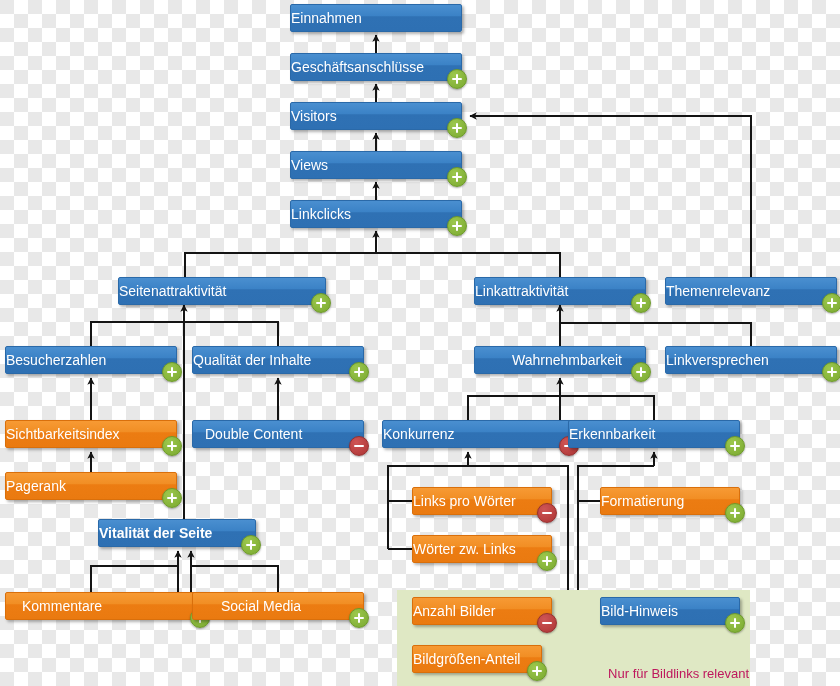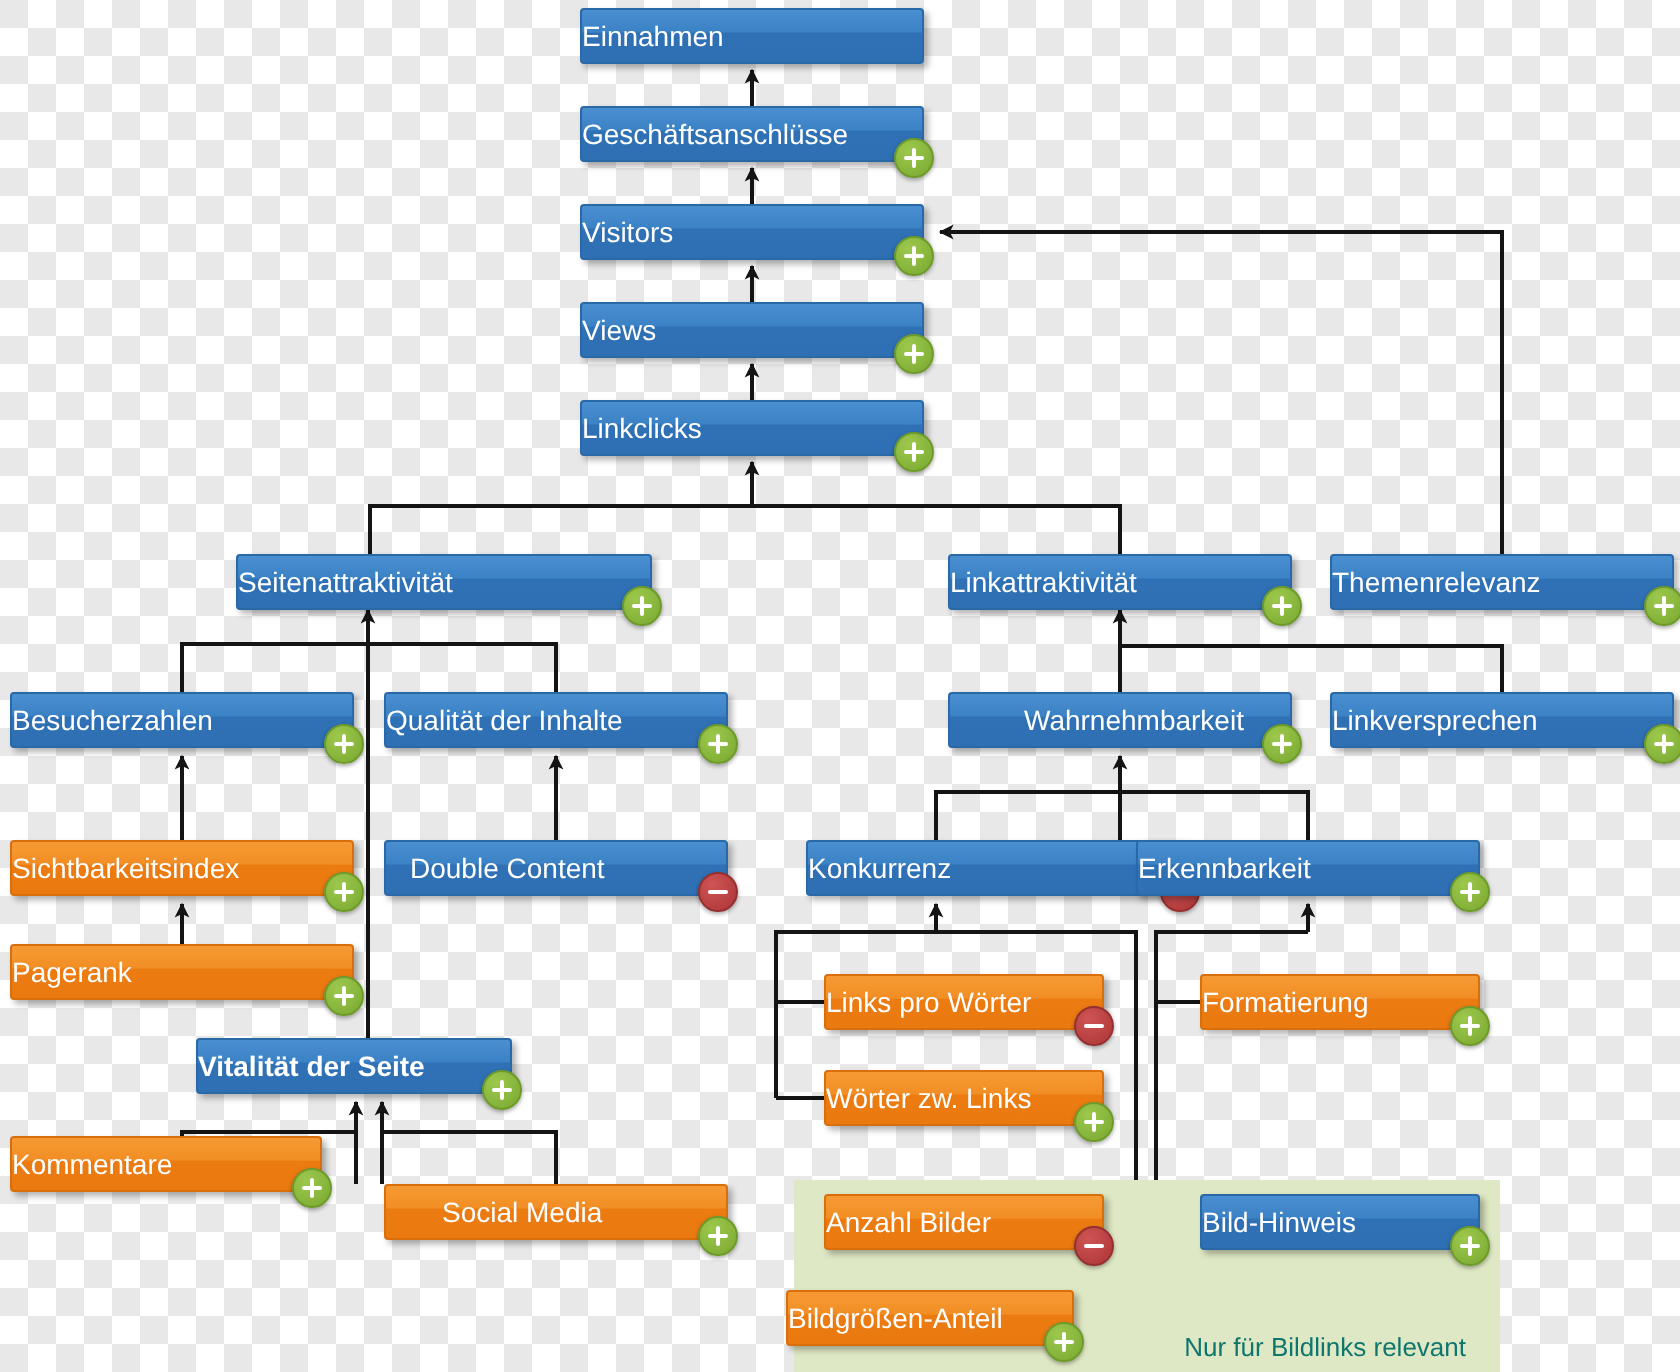--- a/index.html
+++ b/index.html
@@ -10,22 +10,22 @@
     background:
       repeating-conic-gradient(#ffffff 0% 25%, #e8e8e8 0% 50%) 0 0 / 28px 28px;
     position:relative;overflow:hidden;
   }
   #canvas{position:absolute;inset:0;width:840px;height:686px;}
   svg.links{position:absolute;left:0;top:0;width:840px;height:686px;pointer-events:none;}
   .greenzone{
     position:absolute;background:#dfe8c4;border:1px solid #dfe8c4;
   }
   .greenzone .zonelabel{
-    position:absolute;right:16px;bottom:6px;
-    font-size:13px;color:#0f766e;white-space:nowrap;
+    position:absolute;right:0;bottom:6px;
+    font-size:13px;color:#be185d;white-space:nowrap;
   }
   .node{
     position:absolute;box-sizing:border-box;
     height:28px;line-height:27px;
     text-align:left;color:#ffffff;
     font-size:14px;white-space:nowrap;
     border-radius:2px;
     box-shadow:2px 2px 3px rgba(0,0,0,.30);
     overflow:visible;
   }
@@ -197,21 +197,21 @@
         <span class="badge plus">
           <span class="sg"></span>
         </span>
       </div>
       <div class="node blue" style="left: 192px; top: 420px; width: 172px; padding-left: 12px;">
         <span class="lbl">Double Content</span>
         <span class="badge minus">
           <span class="sg"></span>
         </span>
       </div>
-      <div class="node blue" style="left: 382px; top: 420px; width: 192px; margin-left: 21px;">
+      <div class="node blue" style="left: 382px; top: 420px; width: 192px;">
         <span class="lbl">Konkurrenz</span>
         <span class="badge minus">
           <span class="sg"></span>
         </span>
       </div>
       <div class="node blue" style="left: 568px; top: 420px; width: 172px;">
         <span class="lbl">Erkennbarkeit</span>
         <span class="badge plus">
           <span class="sg"></span>
         </span>
@@ -239,21 +239,21 @@
         <span class="badge plus">
           <span class="sg"></span>
         </span>
       </div>
       <div class="node orange" style="left: 412px; top: 535px; width: 140px;">
         <span class="lbl">Wörter zw. Links</span>
         <span class="badge plus">
           <span class="sg"></span>
         </span>
       </div>
-      <div class="node orange" style="left: 5px; top: 568px; width: 156px;">
+      <div class="node orange" style="left: 5px; top: 592px; width: 200px; padding-left: 16px;">
         <span class="lbl">Kommentare</span>
         <span class="badge plus">
           <span class="sg"></span>
         </span>
       </div>
       <div class="node orange" style="left: 192px; top: 592px; width: 172px; padding-left: 28px;">
         <span class="lbl">Social Media</span>
         <span class="badge plus">
           <span class="sg"></span>
         </span>
@@ -263,20 +263,20 @@
         <span class="badge minus">
           <span class="sg"></span>
         </span>
       </div>
       <div class="node blue" style="left: 600px; top: 597px; width: 140px;">
         <span class="lbl">Bild-Hinweis</span>
         <span class="badge plus">
           <span class="sg"></span>
         </span>
       </div>
-      <div class="node orange" style="left: 393px; top: 645px; width: 144px;">
+      <div class="node orange" style="left: 412px; top: 645px; width: 130px;">
         <span class="lbl">Bildgrößen-Anteil</span>
         <span class="badge plus">
           <span class="sg"></span>
         </span>
       </div>
     </div>
 </div>
 
 </body></html>

